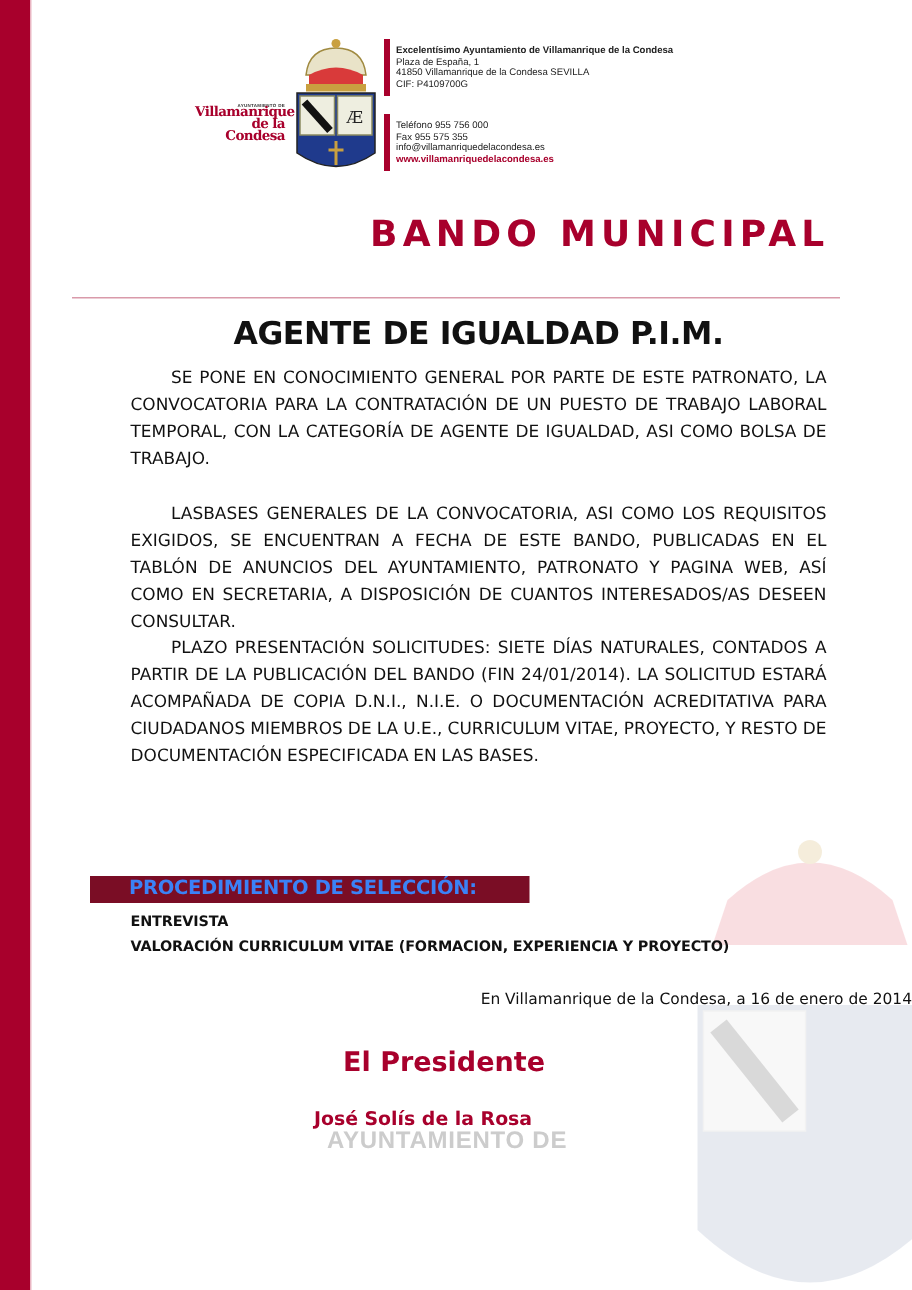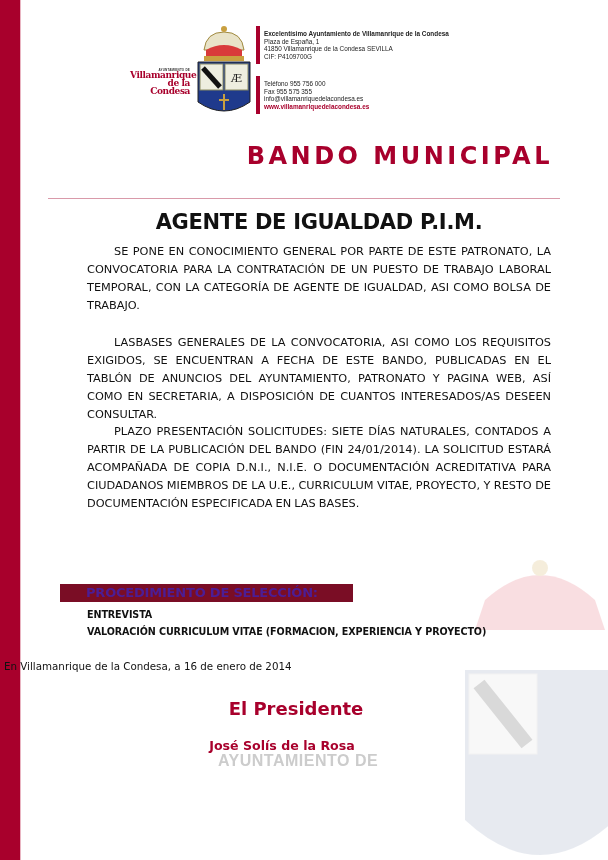--- a/index.html
+++ b/index.html
@@ -34,26 +34,26 @@
   .divider { position: absolute; left: 48px; top: 198px; width: 512px; height: 1px; background: #d99aaa; }
 
   .title { position: absolute; left: 0; width: 588px; top: 210px; text-align: center; padding-left: 50px; font-family: "DejaVu Sans", sans-serif; font-weight: bold; font-size: 21px; letter-spacing: -0.3px; color: #111; }
 
   .para { position: absolute; left: 87px; width: 464px; font-family: "DejaVu Sans", sans-serif; font-size: 11.3px; line-height: 18px; text-align: justify; text-align-last: left; text-indent: 27px; color: #111; word-spacing: -0.5px; }
   .p1 { top: 243px; }
   .p2 { top: 334px; }
   .p3 { top: 423px; }
 
   .proc-bar { position: absolute; left: 60px; top: 584px; width: 293px; height: 18px; background: #7a0d25; }
-  .proc-label { position: absolute; left: 86px; top: 584px; font-family: "DejaVu Sans", sans-serif; font-weight: bold; font-size: 13px; line-height: 18px; color: #4c1d95; letter-spacing: -0.2px; }
+  .proc-label { position: absolute; left: 86px; top: 584px; font-family: "DejaVu Sans", sans-serif; font-weight: bold; font-size: 13px; line-height: 18px; color: #3b82f6; letter-spacing: -0.2px; }
   .proc-item { position: absolute; left: 87px; font-family: "DejaVu Sans", sans-serif; font-weight: bold; font-size: 9.6px; color: #111; letter-spacing: -0.1px; }
   .pi1 { top: 609px; }
   .pi2 { top: 626px; text-align: center; }
 
-  .place { position: absolute; left: 0; width: 608px; top: 660px; text-align: left; padding-left: 4px; font-size: 10.3px; color: #111; }
+  .place { position: absolute; left: 0; width: 608px; top: 660px; text-align: right; padding-left: 4px; font-size: 10.3px; color: #111; }
   .pres { position: absolute; left: 0; width: 592px; top: 698px; text-align: center; font-weight: bold; font-size: 18px; color: #a8002c; }
   .name { position: absolute; left: 0; width: 564px; top: 738px; text-align: center; font-weight: bold; font-size: 12.6px; color: #a8002c; }
 </style>
 </head>
 <body>
 
 <div class="sidebar"></div>
 <div class="sidebar-edge"></div>
 
 <svg class="wm-shield" viewBox="0 0 170 320">

